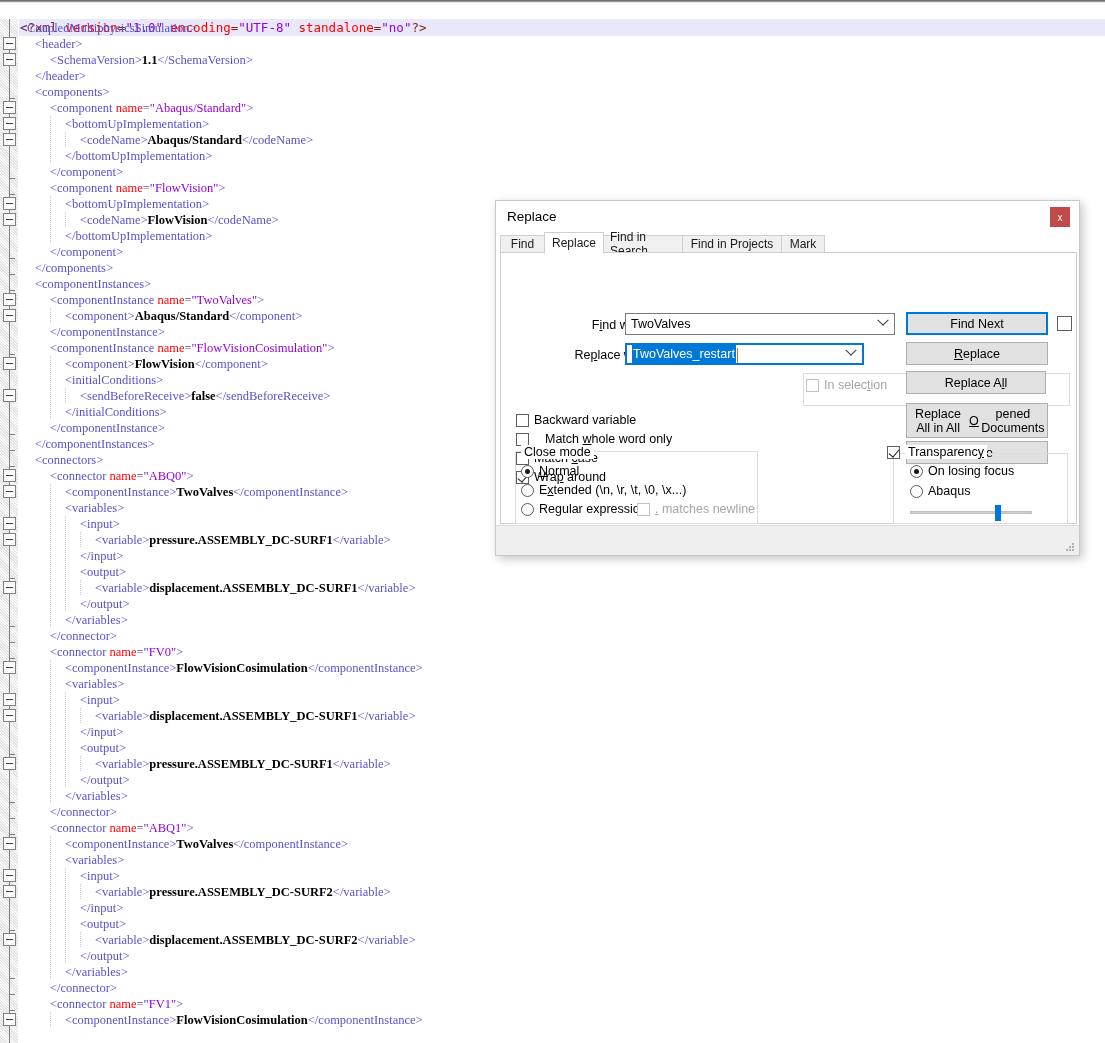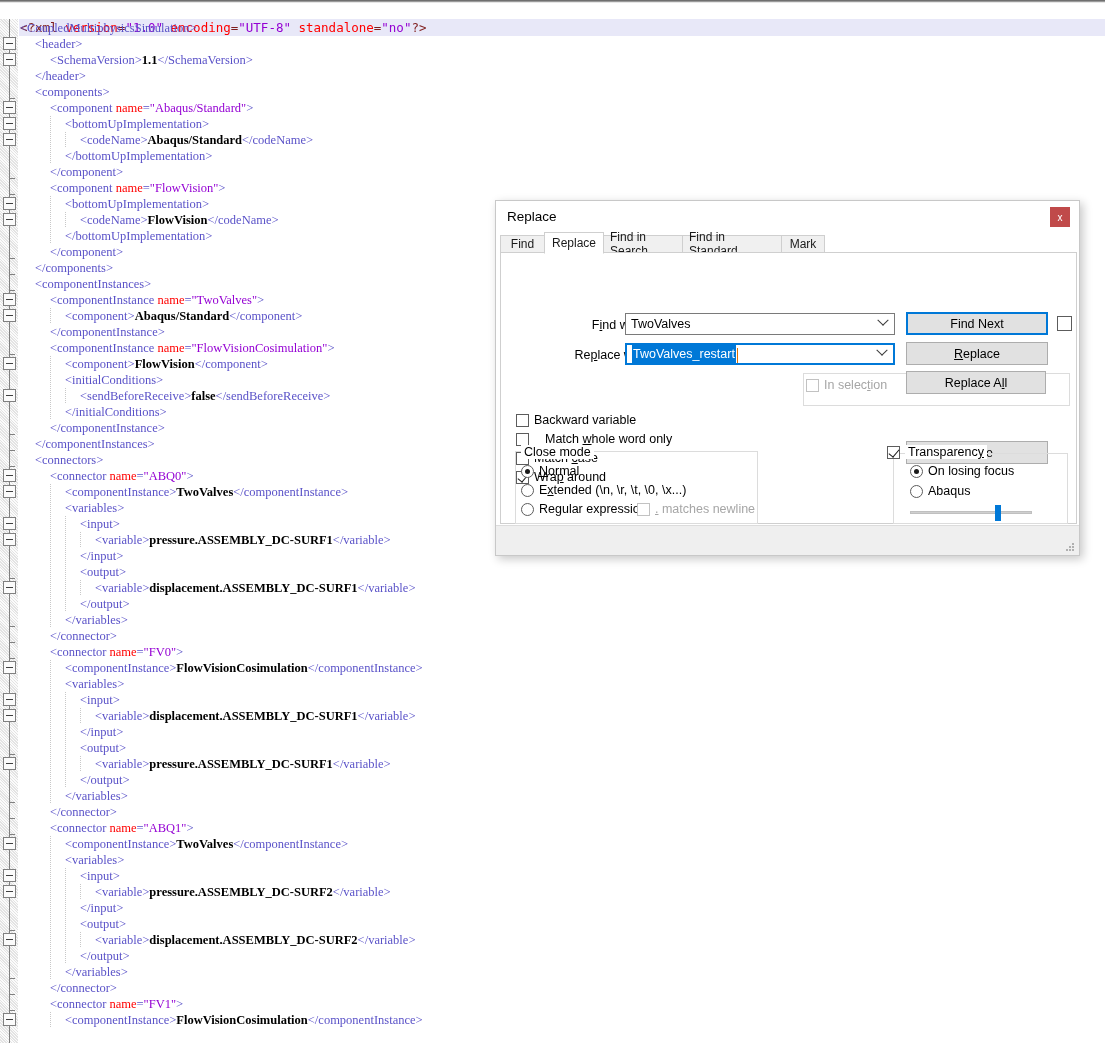--- a/index.html
+++ b/index.html
@@ -284,49 +284,50 @@
 
 <div id="replace-dialog">
 
   <div id="dlg-title">Replace</div>
   <div id="dlg-close">x</div>
 
   <div id="tabstrip">
       <div class="tab" style="left: 0px; width: 45px;">Find</div>
       <div class="tab active" style="left: 44px; width: 60px;">Replace</div>
       <div class="tab" style="left: 103px; width: 80px;">Find in Search</div>
-      <div class="tab" style="left: 182px; width: 100px;">Find in Standard</div>
+      <div class="tab" style="left: 182px; width: 100px;">Find in Projects</div>
       <div class="tab" style="left: 281px; width: 44px;">Mark</div>
     </div>
   <div id="tab-underline"></div>
 
   <div id="dlg-body">
 
     <div class="dlg-label" id="lbl-find-what" style="left:42px; top:65px; width:110px;">F<span class="u">i</span>nd what : </div>
     <div class="combo" id="combo-find-what" style="left:124px; top:60px; width:270px;">
       <span class="ctext">TwoValves</span>
       <span class="arrow"></span>
     </div>
 
     <div class="dlg-label" id="lbl-replace-with" style="left:30px; top:95px; width:122px;">Re<span class="u">p</span>lace with : </div>
-    <div class="combo focused" id="combo-replace-with" style="left:124px; top:90px; width:270px;">
+    <div class="combo focused" id="combo-replace-with" style="left:124px; top:90px; width:239px;">
       <span class="ctext sel">TwoValves_restart</span>
       <span class="caret" id="replace-caret" style="left: 110px; top: 3px;"></span>
       <span class="arrow"></span>
     </div>
 
     <div class="grp" id="grp-in-selection" style="left:302px; top:120px; width:267px; height:33px;"></div>
     <div class="cbx dim" id="cbx-in-selection" style="left:305px; top:126px;"></div>
     <div class="cbx-label dim" id="lbl-in-selection" style="left:323px; top:125px;">In selec<span class="u">t</span>ion</div>
 
     <div class="btn default" id="btn-find-next" style="left:405px; top:59px; width:142px; height:23px;">Find Next</div>
     <div class="cbx" id="cbx-find-next-extra" style="left:556px; top:63px; width:15px; height:15px;"></div>
 
     <div class="btn" id="btn-replace" style="left:405px; top:89px; width:142px; height:23px;"><span class="u">R</span>eplace</div>
     <div class="btn" id="btn-replace-all" style="left:405px; top:118px; width:140px; height:23px;">Replace A<span class="u">l</span>l</div>
+    <div class="btn" id="btn-replace-all-opened" style="left:405px; top:150px; width:142px; height:35px;">Replace All in All <span class="u">O</span>pened Documents</div>
     <div class="btn" id="btn-close" style="left:405px; top:188px; width:142px; height:23px;">Close</div>
 
     <div id="option-list">
         <div class="cbx" style="left: 15px; top: 161px;"></div>
         <div class="cbx-label" style="left: 33px; top: 160px;">Backward variable</div>
         <div class="cbx" style="left: 15px; top: 180px;"></div>
         <div class="cbx-label" style="left: 44px; top: 179px;">Match <span class="u">w</span>hole word only</div>
         <div class="cbx" style="left: 15px; top: 199px;"></div>
         <div class="cbx-label" style="left: 33px; top: 198px;">Match <span class="u">c</span>ase</div>
         <div class="cbx checked" style="left: 15px; top: 218px;"></div>

